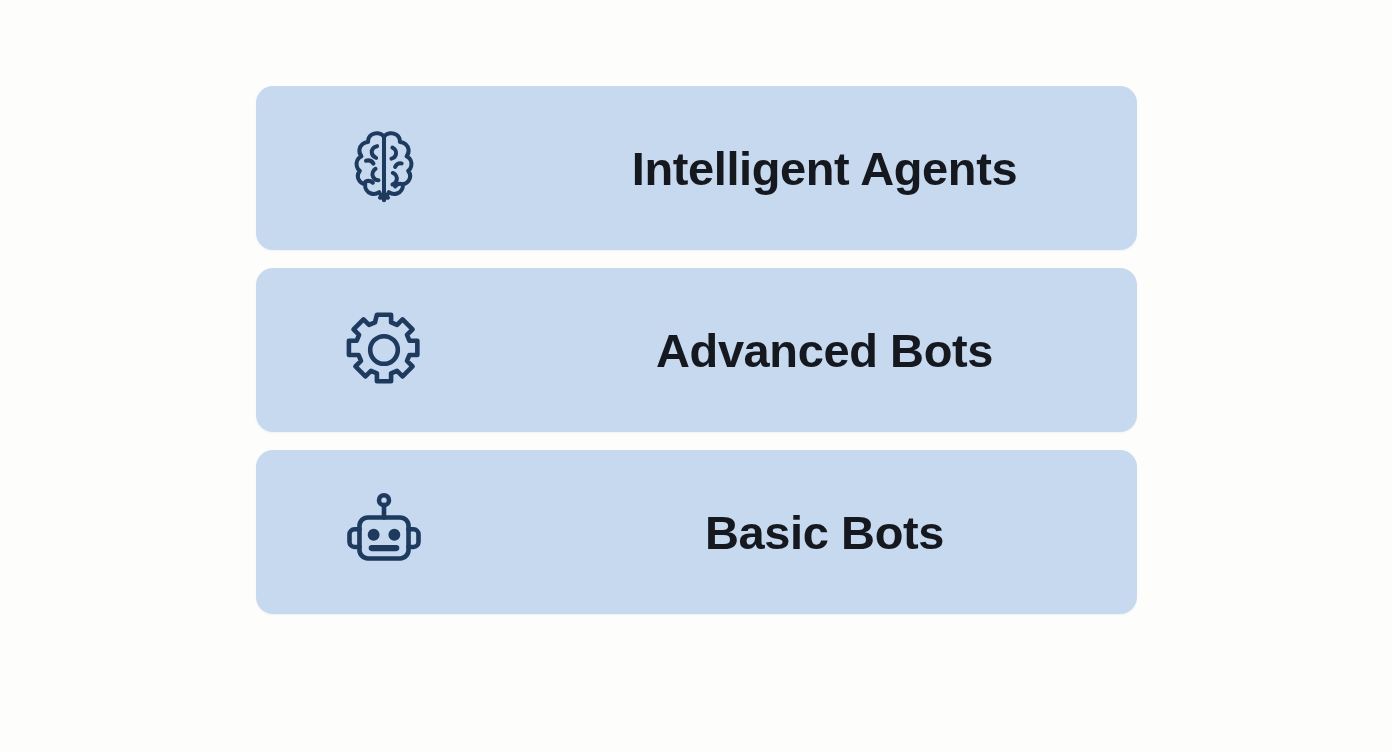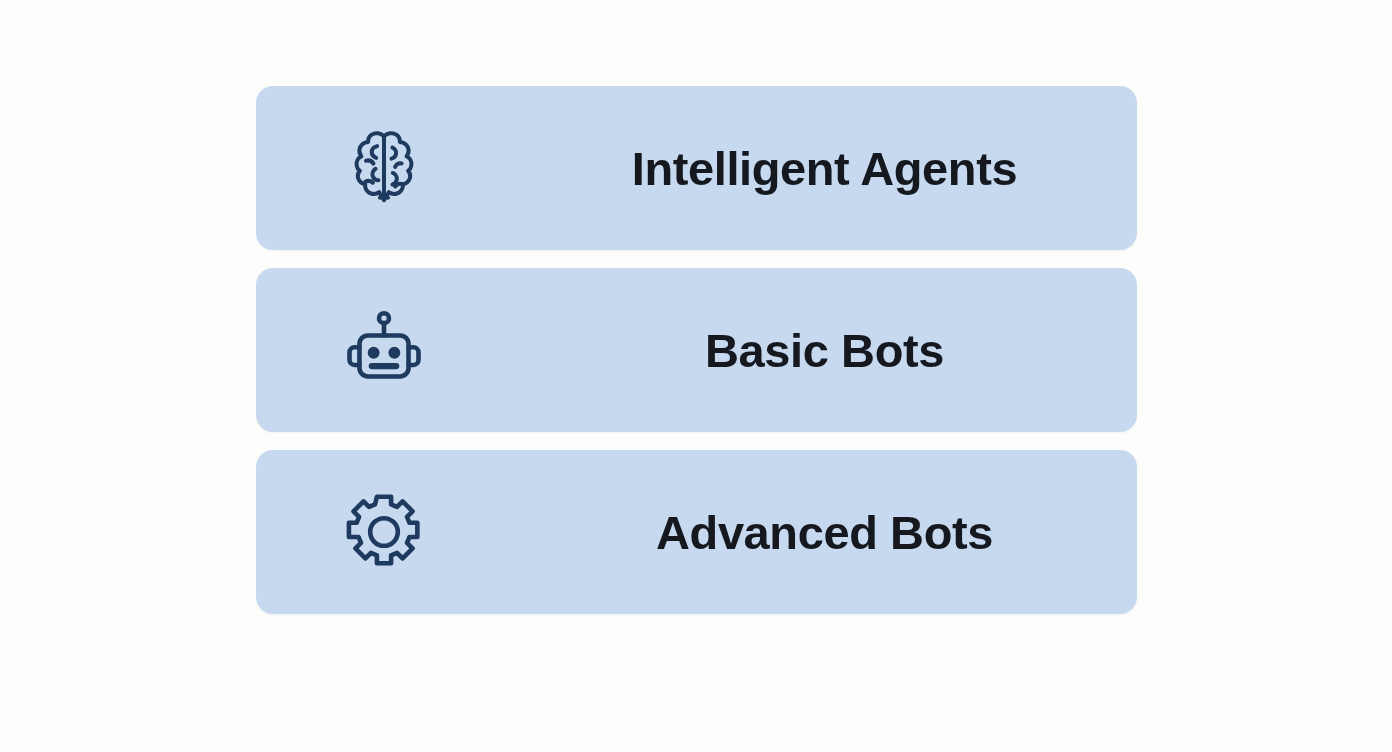--- a/index.html
+++ b/index.html
@@ -78,36 +78,36 @@
         <path d="M28.6 26.6c1.5.6 2.4 2.2 2 3.8-.3 1.1-1.1 1.9-2.2 2.2"></path>
         <path d="M33.6 32.4c-1.4-.4-2.9.1-3.8 1.2"></path>
       </svg>
     </div>
     <div class="card-label">Intelligent Agents</div>
   </div>
 
   <div class="card">
     <div class="icon-slot">
       <svg width="92" height="92" viewBox="0 0 48 48" fill="none" stroke="#1e3a5f" stroke-width="2.4" stroke-linecap="round" stroke-linejoin="round">
+        <path d="M20.3 5.6h7.4v4.0l3.1 1.3 2.9-2.9 5.2 5.2-2.9 2.9 1.3 3.1h4.1v7.4h-4.1l-1.3 3.1 2.9 2.9-5.2 5.2-2.9-2.9-3.1 1.3v4.1h-7.4v-4.1l-3.1-1.3-2.9 2.9-5.2-5.2 2.9-2.9-1.3-3.1H5.7v-7.4h4.0l1.3-3.1-2.9-2.9 5.2-5.2 2.9 2.9 3.1-1.3z"></path>
+        <circle cx="24" cy="24" r="7.2"></circle>
+      </svg>
+    </div>
+    <div class="card-label">Advanced Bots</div>
+  </div>
+
+  <div class="card">
+    <div class="icon-slot">
+      <svg width="92" height="92" viewBox="0 0 48 48" fill="none" stroke="#1e3a5f" stroke-width="2.4" stroke-linecap="round" stroke-linejoin="round">
         <circle cx="24" cy="7.4" r="2.6"></circle>
         <path d="M24 10v6.4"></path>
         <rect x="11.2" y="16.4" width="25.6" height="21.4" rx="4.4"></rect>
         <path d="M11.2 22.6H8.6a2.6 2.6 0 0 0-2.6 2.6v4a2.6 2.6 0 0 0 2.6 2.6h2.6"></path>
         <path d="M36.8 22.6h2.6a2.6 2.6 0 0 1 2.6 2.6v4a2.6 2.6 0 0 1-2.6 2.6h-2.6"></path>
         <circle cx="18.6" cy="25.4" r="1.9" fill="#1e3a5f"></circle>
         <circle cx="29.4" cy="25.4" r="1.9" fill="#1e3a5f"></circle>
         <path d="M17.6 32.4h12.8" stroke-width="3.2"></path>
       </svg>
     </div>
     <div class="card-label">Basic Bots</div>
   </div>
 
-  <div class="card">
-    <div class="icon-slot">
-      <svg width="92" height="92" viewBox="0 0 48 48" fill="none" stroke="#1e3a5f" stroke-width="2.4" stroke-linecap="round" stroke-linejoin="round">
-        <path d="M20.3 5.6h7.4v4.0l3.1 1.3 2.9-2.9 5.2 5.2-2.9 2.9 1.3 3.1h4.1v7.4h-4.1l-1.3 3.1 2.9 2.9-5.2 5.2-2.9-2.9-3.1 1.3v4.1h-7.4v-4.1l-3.1-1.3-2.9 2.9-5.2-5.2 2.9-2.9-1.3-3.1H5.7v-7.4h4.0l1.3-3.1-2.9-2.9 5.2-5.2 2.9 2.9 3.1-1.3z"></path>
-        <circle cx="24" cy="24" r="7.2"></circle>
-      </svg>
-    </div>
-    <div class="card-label">Advanced Bots</div>
-  </div>
-
 </div>
 
 </body></html>

